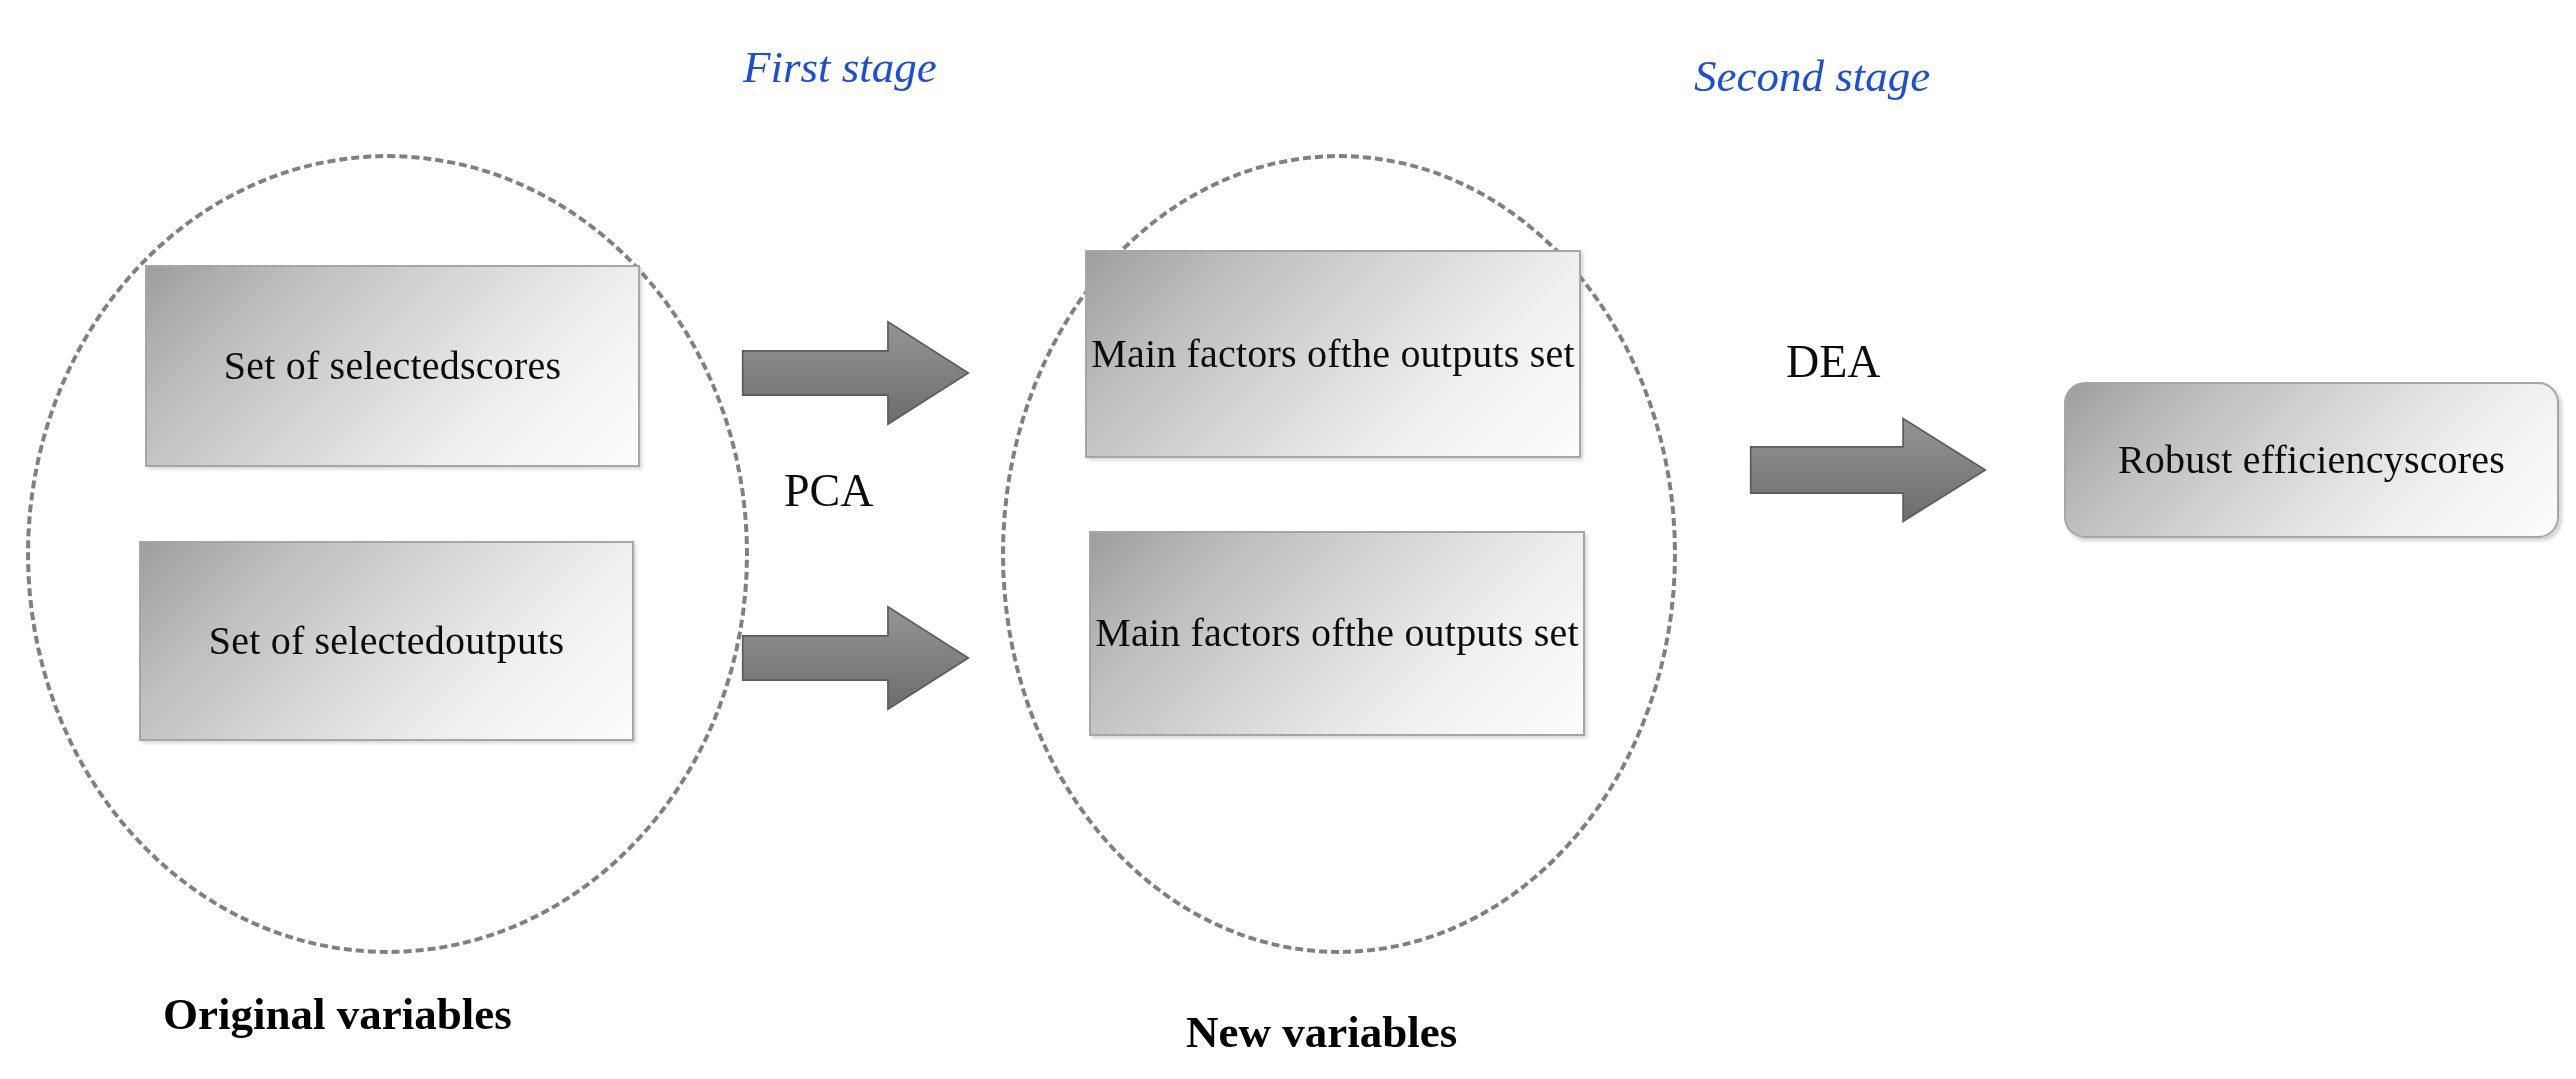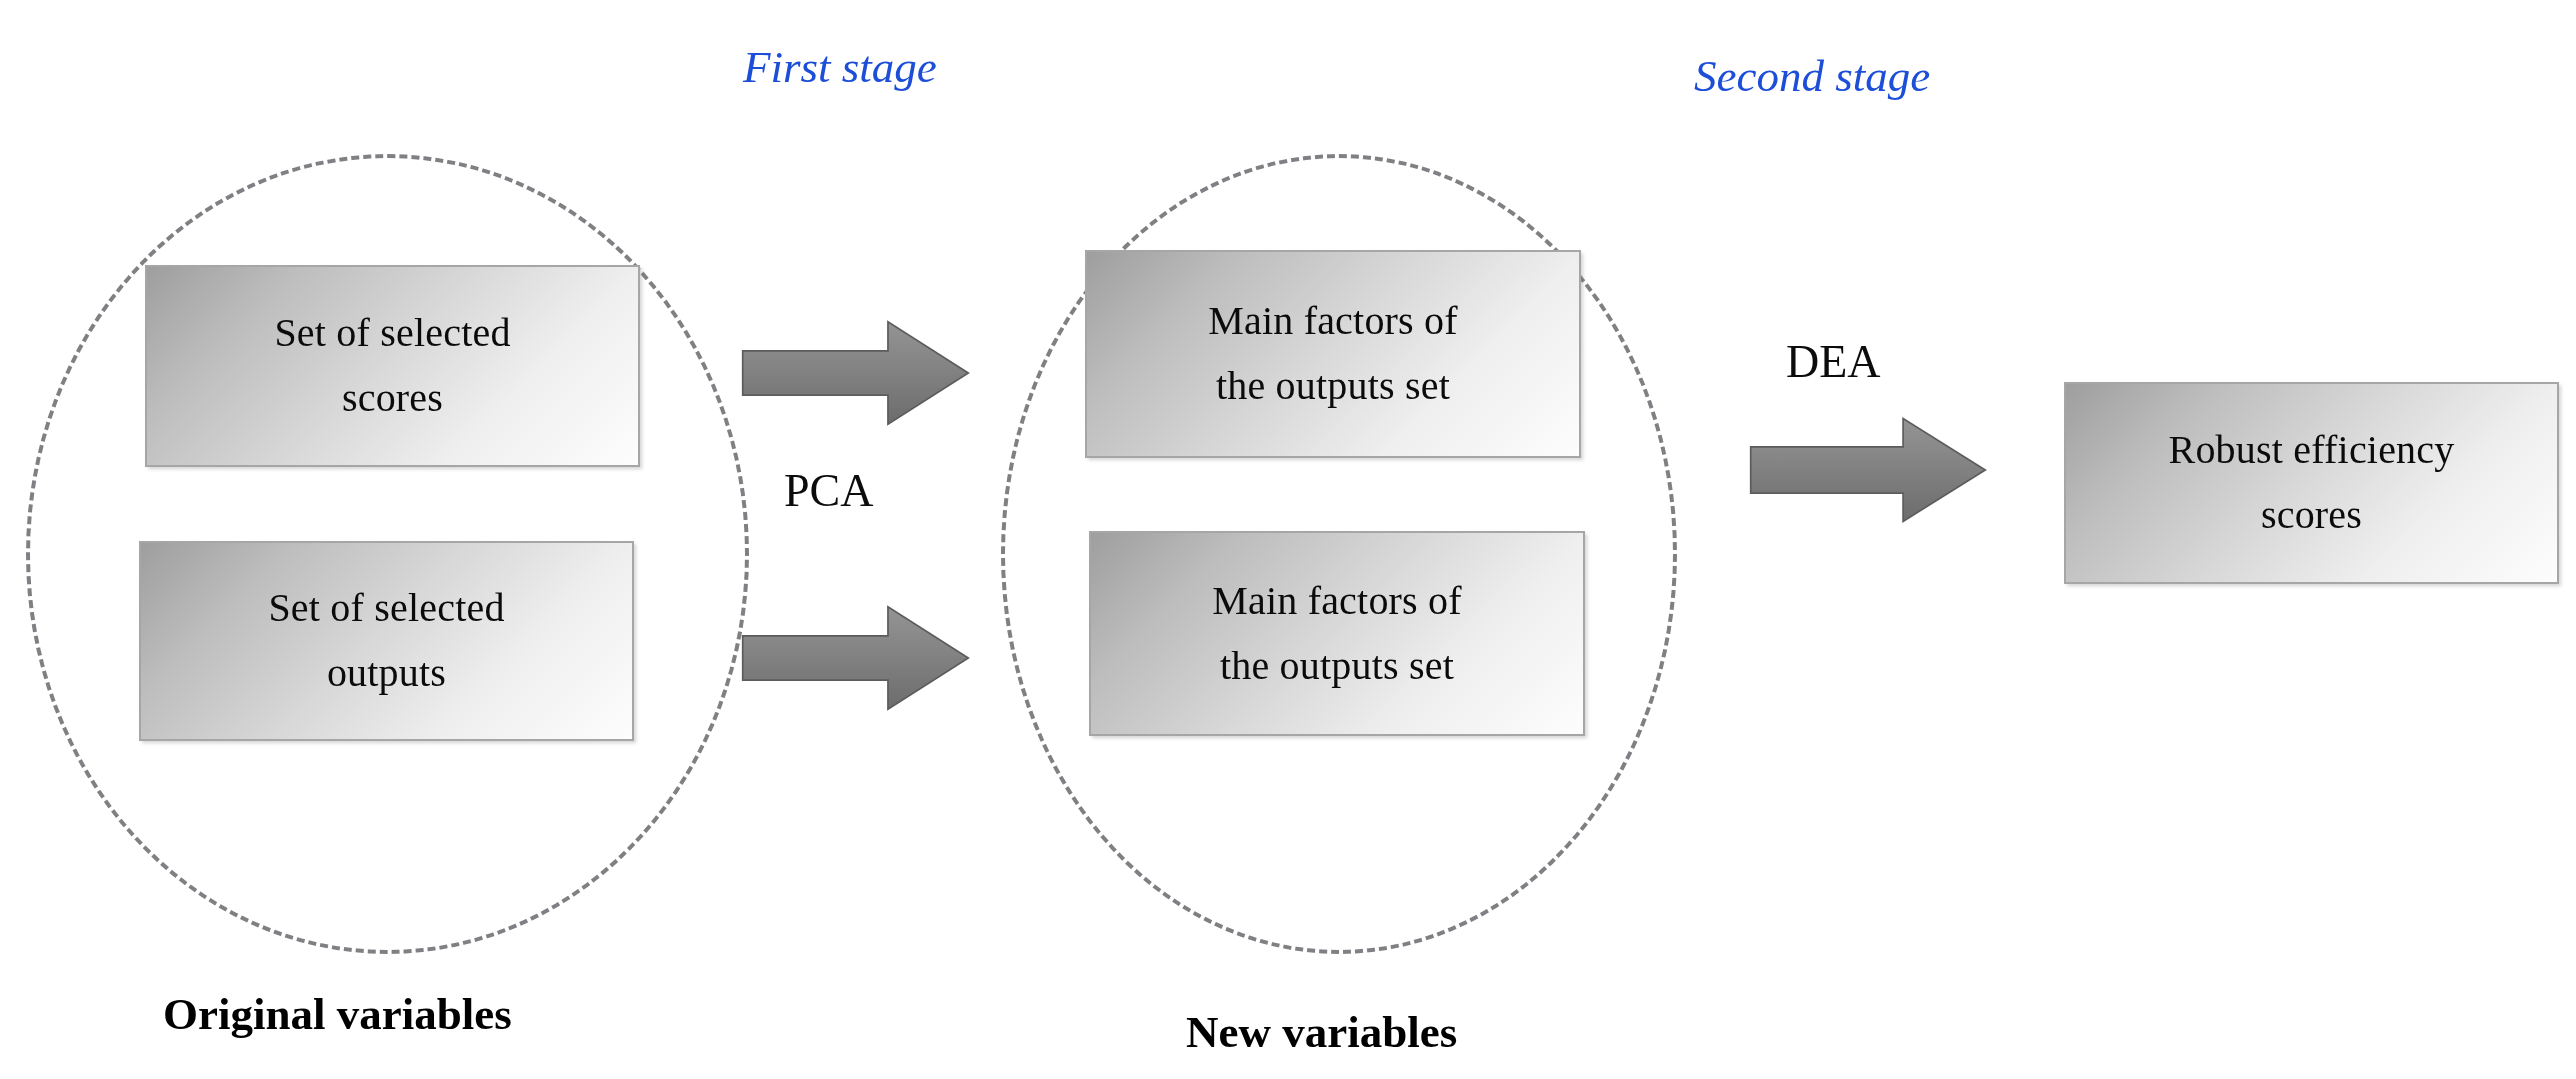--- a/index.html
+++ b/index.html
@@ -38,21 +38,20 @@
     width: 676px;
     height: 800px;
   }
   .proc-box {
     position: absolute;
     box-sizing: border-box;
     border: 2.6px solid #a6a6a6;
     background: linear-gradient(135deg, #9e9e9e 0%, #bdbdbd 22%, #d8d8d8 48%, #efefef 72%, #fdfdfd 100%);
     box-shadow: 2.6px 2.6px 3.4px rgba(120,120,120,0.32);
     display: flex;
-    flex-direction: column;
     align-items: center;
     justify-content: center;
     text-align: center;
     color: #0b0b0b;
     font-size: 40px;
     line-height: 1.62;
     letter-spacing: 0.2px;
   }
   .proc-box .line {
     display: block;
@@ -79,21 +78,22 @@
   #box-main-outputs {
     left: 1089px;
     top: 531px;
     width: 496px;
     height: 205px;
   }
   #box-robust-scores {
     left: 2064px;
     top: 382px;
     width: 495px;
-    height: 202px;
+    height: 156px;
+    border-radius: 21px;
   }
   .block-arrow {
     position: absolute;
   }
   #arrow-pca-top {
     left: 741px;
     top: 318px;
     width: 229px;
     height: 110px;
   }

